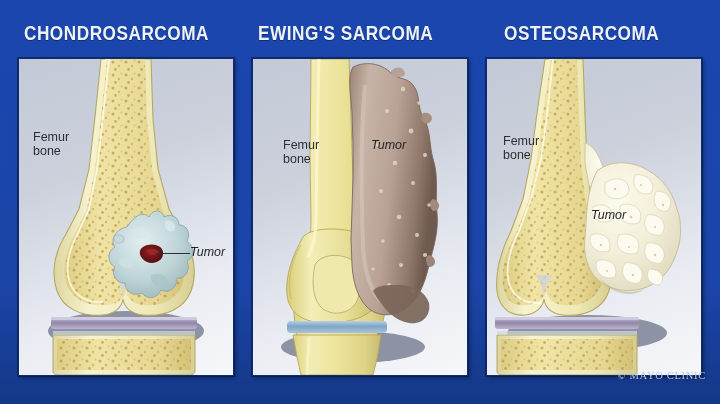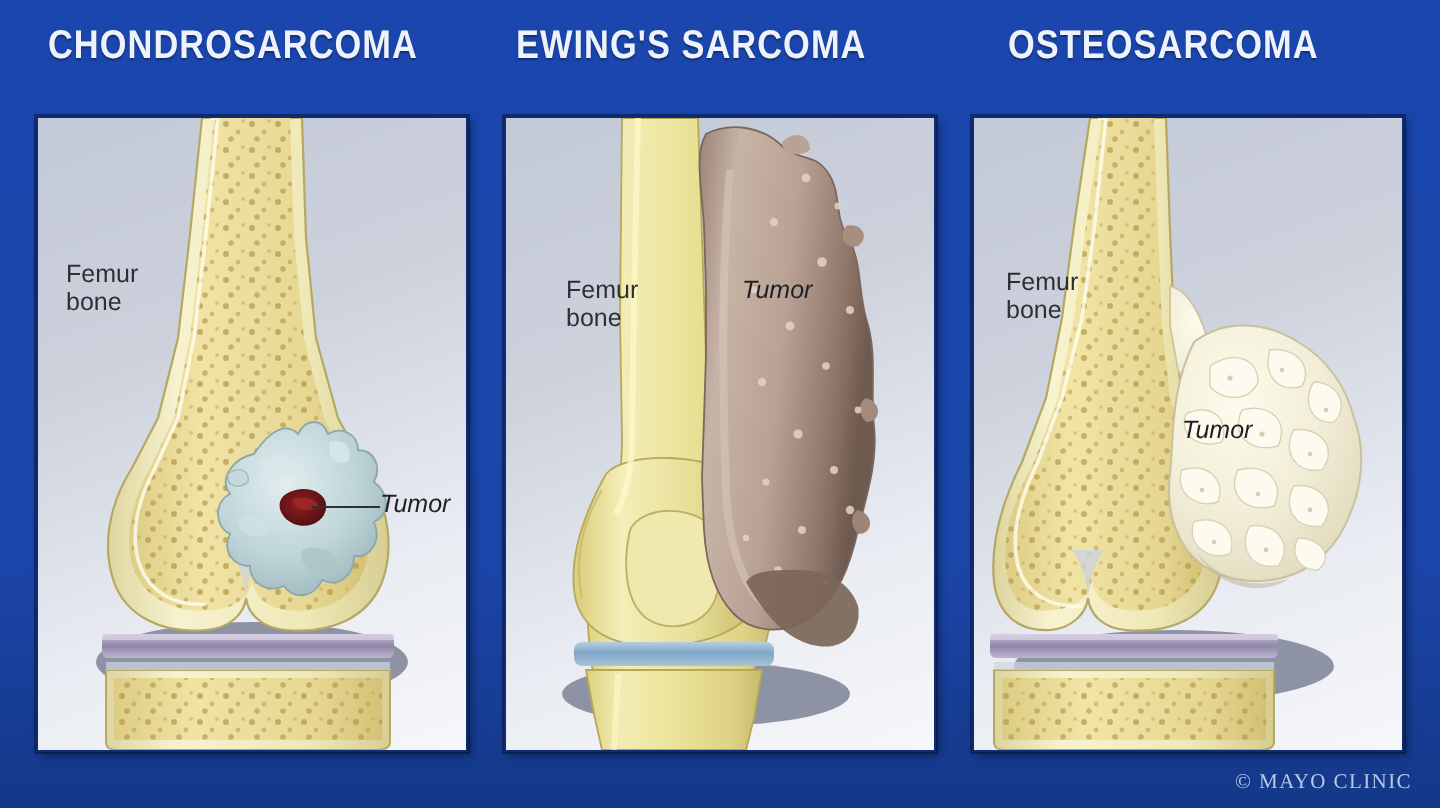--- a/index.html
+++ b/index.html
@@ -2,21 +2,21 @@
 <html><head>
 <meta charset="utf-8">
 <style>
   html,body{margin:0;padding:0;}
   body{
     width:720px;height:404px;overflow:hidden;
     background:linear-gradient(180deg,#1a46ae 0%,#1b45a8 70%,#143888 100%);
     font-family:"Liberation Sans",sans-serif;
     position:relative;
   }
-  .titles{position:absolute;left:0;top:12px;width:672px;height:30px;}
+  .titles{position:absolute;left:0;top:22px;width:672px;height:30px;}
   .title{
     position:absolute;top:0;color:#eef2fb;
     font-family:"Liberation Sans",sans-serif;
     font-weight:bold;font-size:20px;letter-spacing:.6px;
     transform:scaleX(.86);transform-origin:left center;
     white-space:nowrap;text-shadow:0 1px 1px rgba(0,0,0,.35);
   }
   .t1{left:24px;}
   .t2{left:258px;}
   .t3{left:504px;}
@@ -33,21 +33,21 @@
   .p3{left:486px;width:214px;}
   .panel svg{display:block;width:100%;height:100%;}
 
   .lbl{
     position:absolute;color:#2d2f33;font-size:12.5px;line-height:13.5px;
     font-family:"Liberation Sans",sans-serif;white-space:pre;
   }
   .lbl-tumor{color:#1f2124;font-style:italic;}
 
   .copy{
-    position:absolute;right:14px;bottom:7px;
+    position:absolute;right:14px;bottom:23px;
     color:#b9c8e8;font-family:"Liberation Serif",serif;
     font-size:10.5px;letter-spacing:.7px;margin-top:18px;
   }
 </style>
 </head>
 <body>
 
 <div class="titles">
   <div class="title t1">CHONDROSARCOMA</div>
   <div class="title t2">EWING'S SARCOMA</div>

